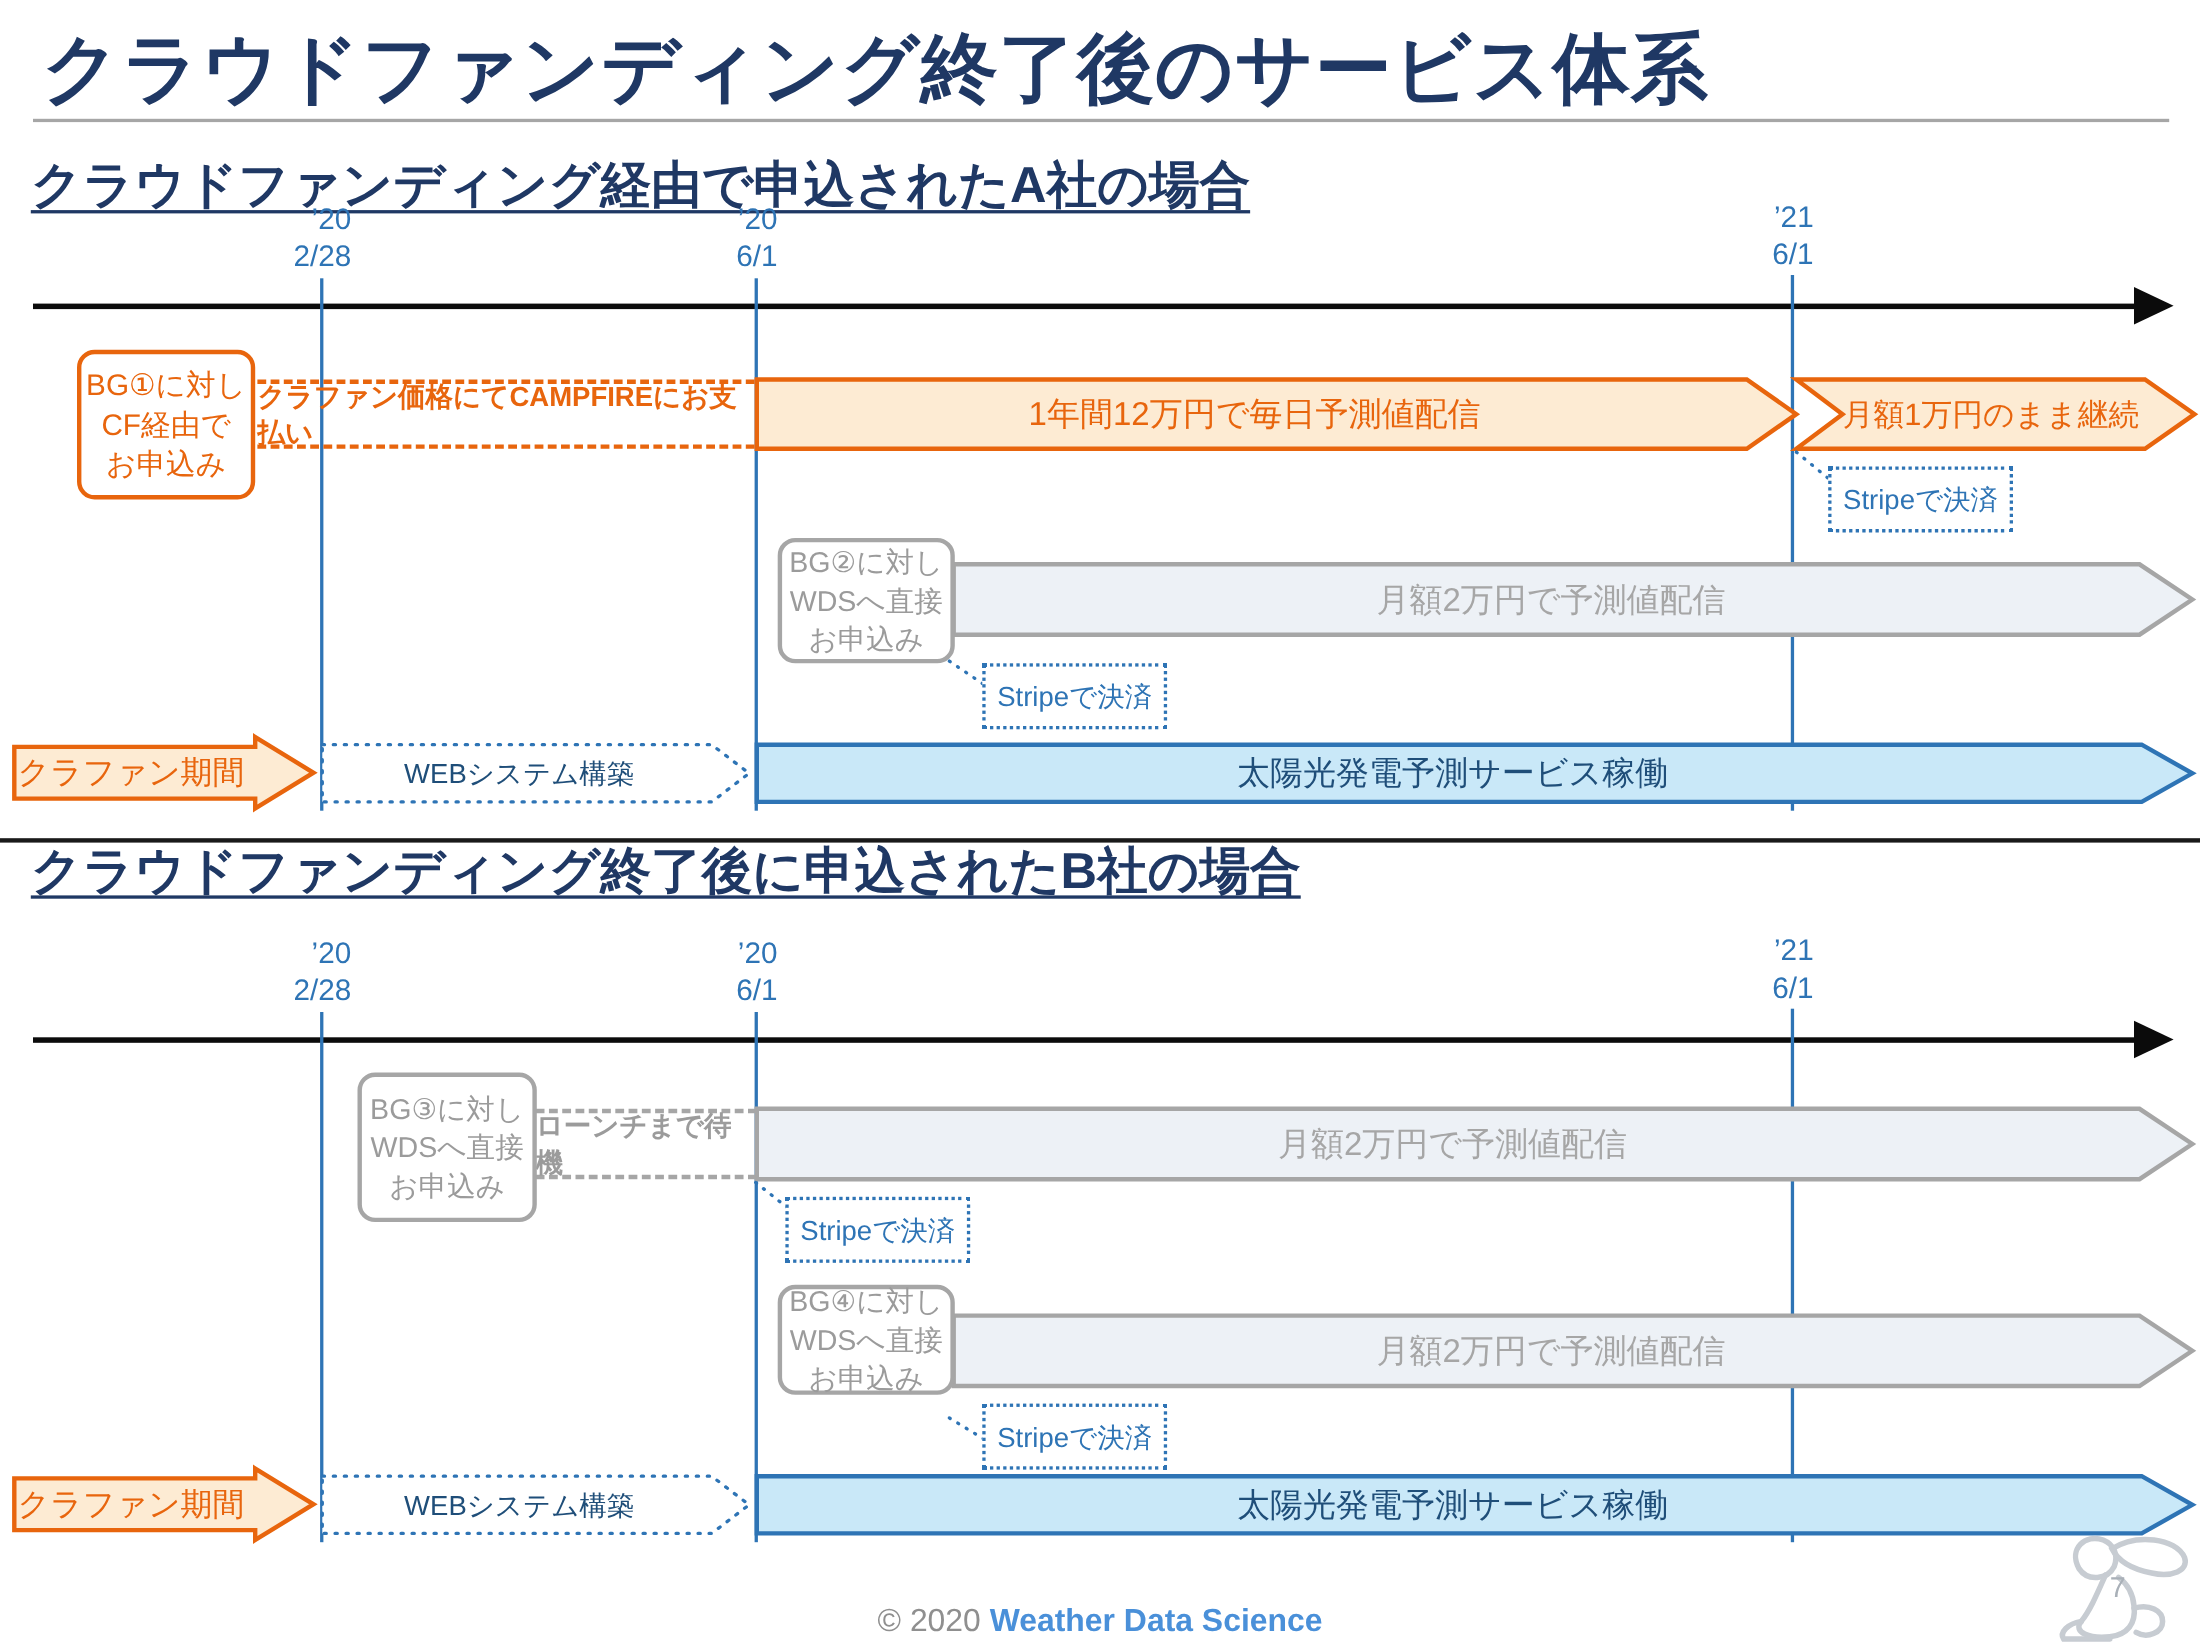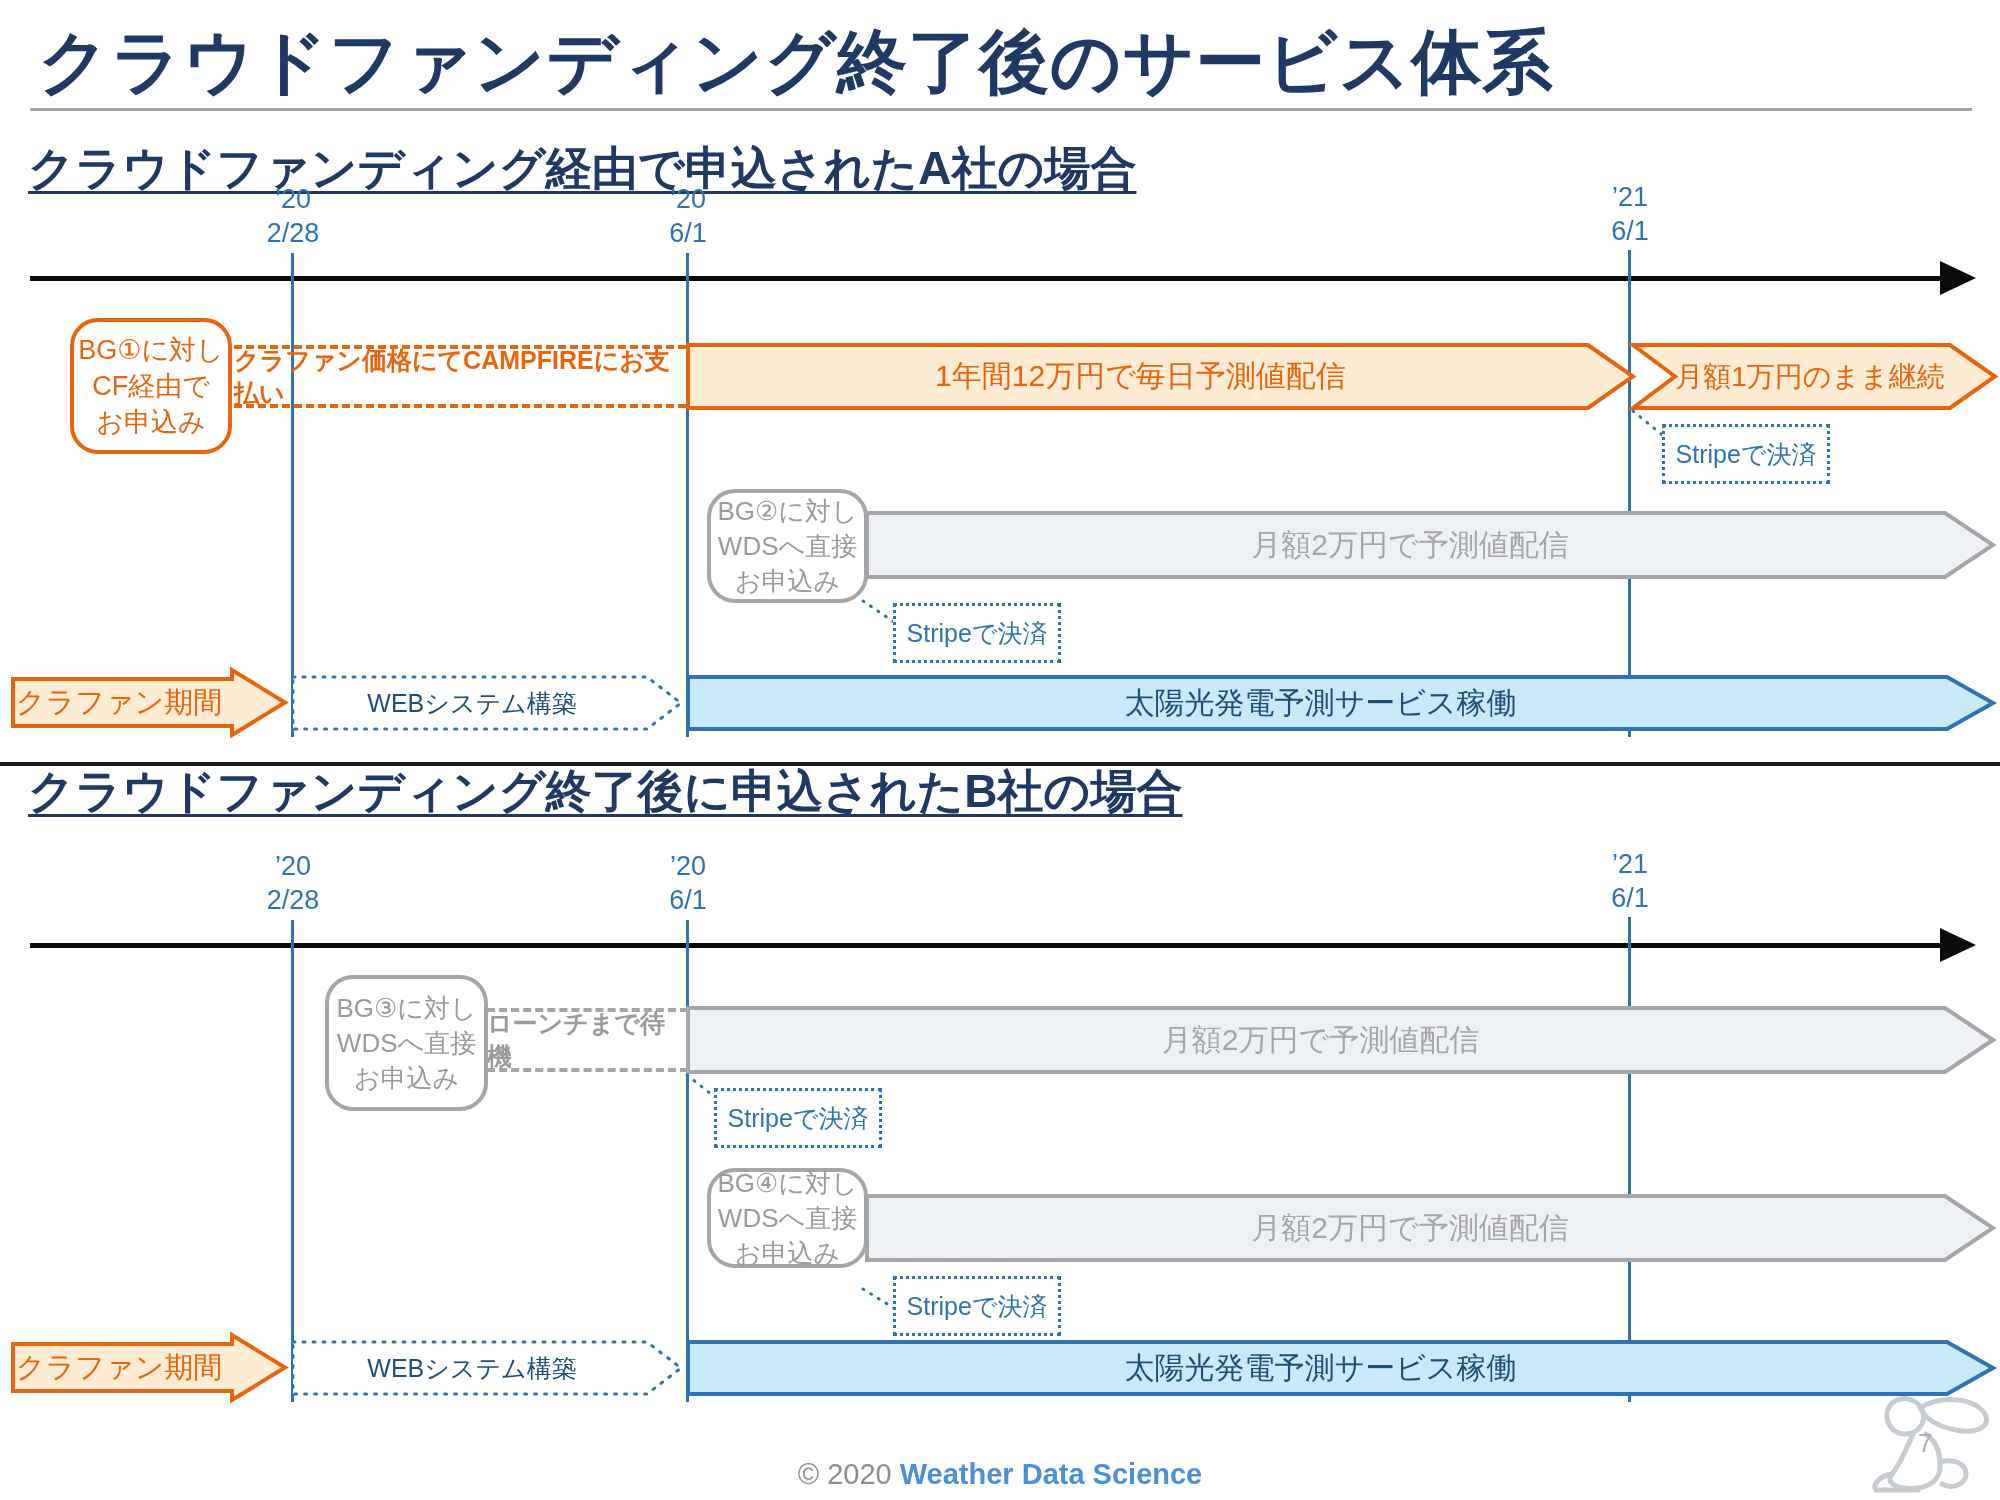--- a/index.html
+++ b/index.html
@@ -18,28 +18,28 @@
   body{background:#e8e8e8;font-family:"Liberation Sans",sans-serif}
   #slide{position:relative;width:2000px;height:1500px;background:#ffffff;overflow:hidden}
   .abs{position:absolute}
   .pre{white-space:pre-line}
 
   .title{left:38px;top:16px;font-size:70px;font-weight:bold;color:var(--navy);letter-spacing:1px}
   .title-rule{left:30px;top:108px;width:1942px;height:3px;background:var(--gray)}
 
   .sec-heading{font-size:46px;font-weight:bold;color:var(--navy);text-decoration:underline;text-decoration-thickness:3px;text-underline-offset:7px}
 
-  .date{transform:translateX(-50%);text-align:center;color:var(--blue);font-size:27px;line-height:34px}
+  .date{transform:translateX(-50%);text-align:right;color:var(--blue);font-size:27px;line-height:34px}
   .date span{display:block}
 
   .tl{height:5px;background:var(--ink)}
   .tl-head{width:0;height:0;border-left:36px solid var(--ink);border-top:17px solid transparent;border-bottom:17px solid transparent}
   .vline{width:3px;background:var(--blue)}
 
-  .bgbox{border:4px solid var(--orange);border-radius:28px;background:#fff;
+  .bgbox{border:4px solid var(--orange);border-radius:16px;background:#fff;
          display:flex;align-items:center;justify-content:center;text-align:center;
          font-size:27px;line-height:36px;color:var(--orange);z-index:3}
   .bgbox.gray{border-color:var(--gray);color:var(--gray-text)}
 
   .dashbox{border-top:4px dashed var(--orange);border-bottom:4px dashed var(--orange);
            display:flex;align-items:center;justify-content:center;
            font-size:25px;font-weight:bold;color:var(--orange)}
   .dashbox.gray{border-color:var(--gray);color:var(--gray-text)}
 
   .banner{display:flex;align-items:center;justify-content:center}

